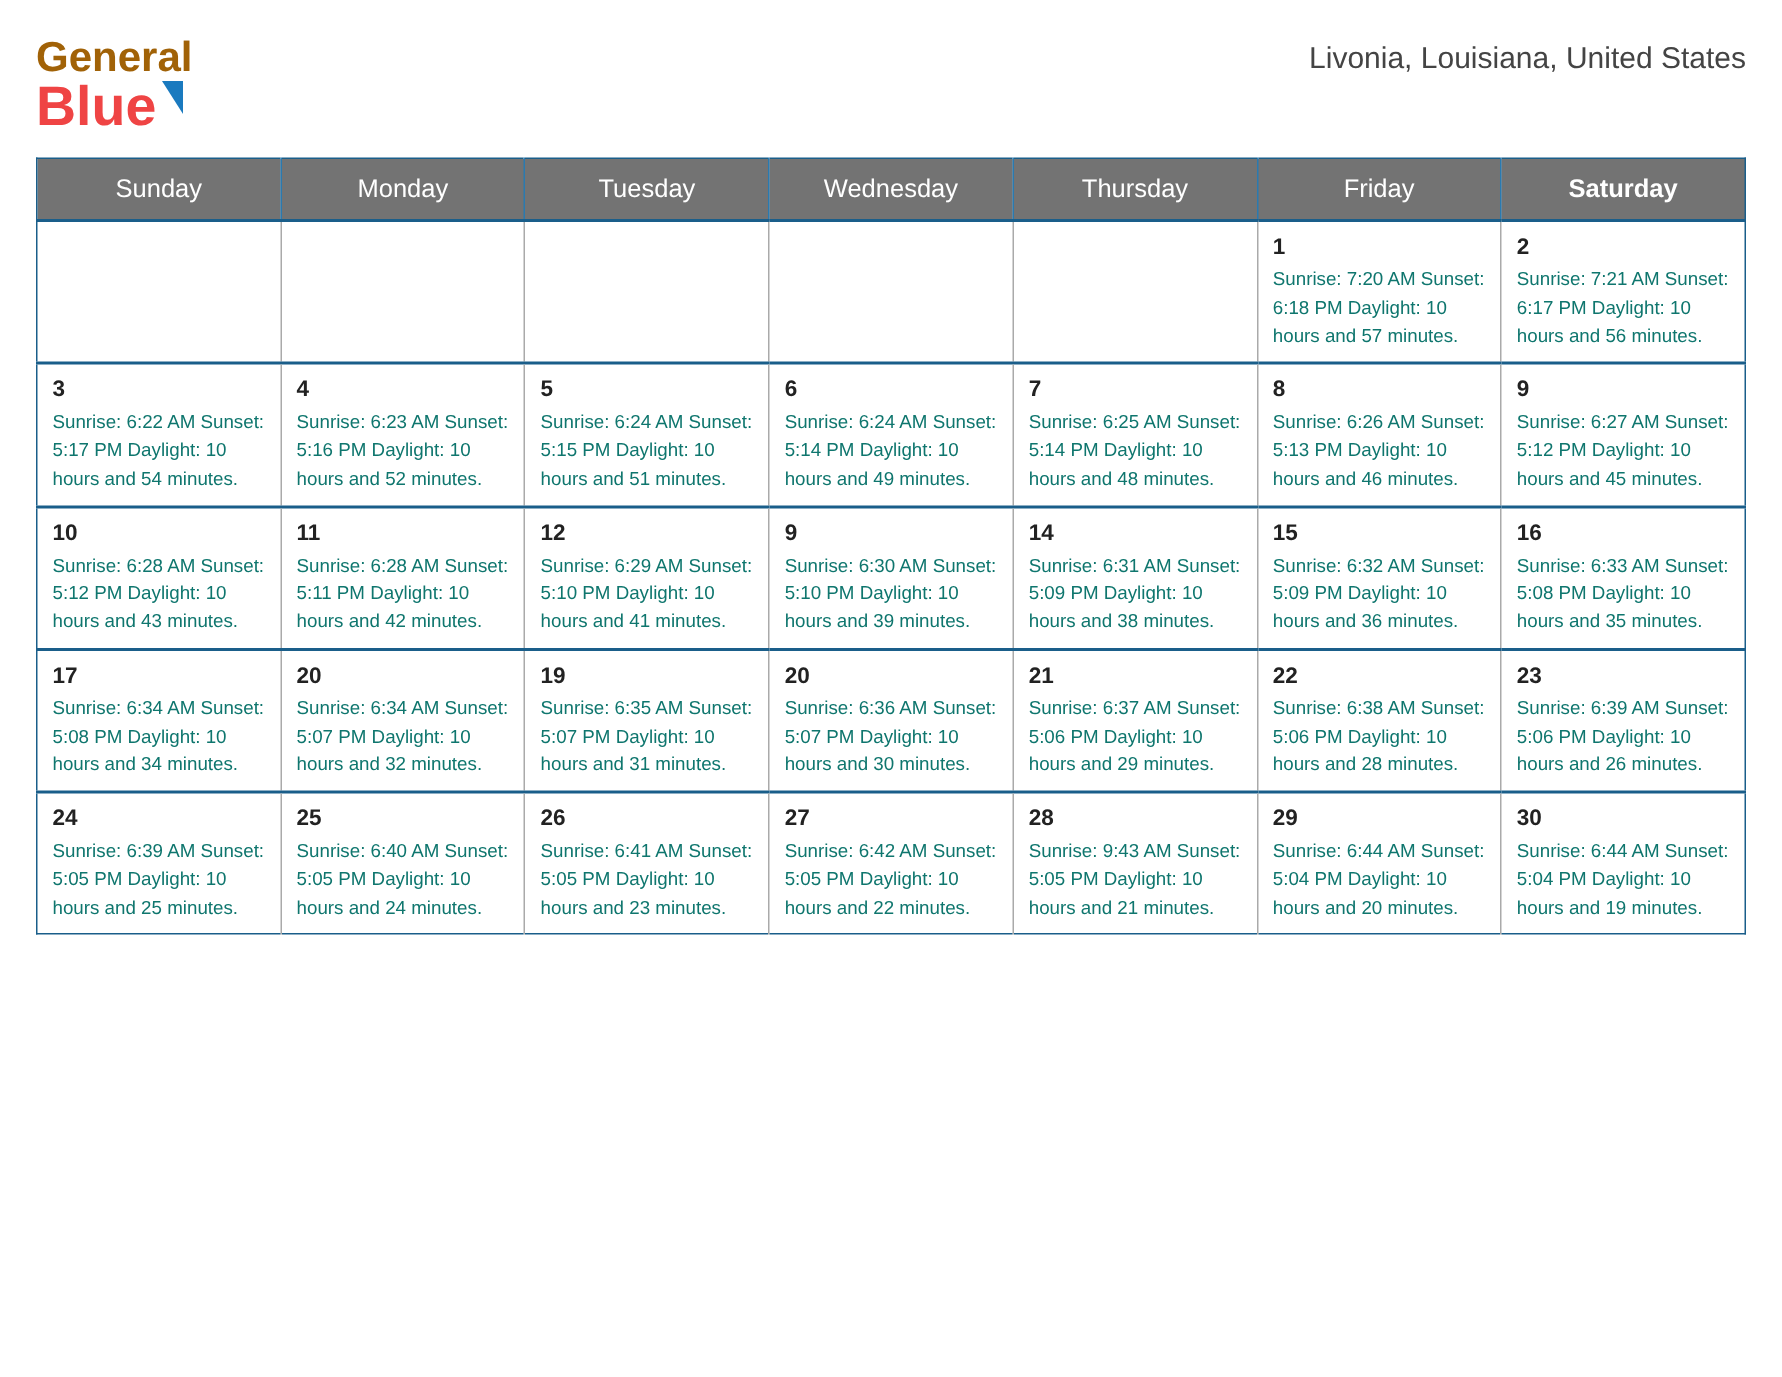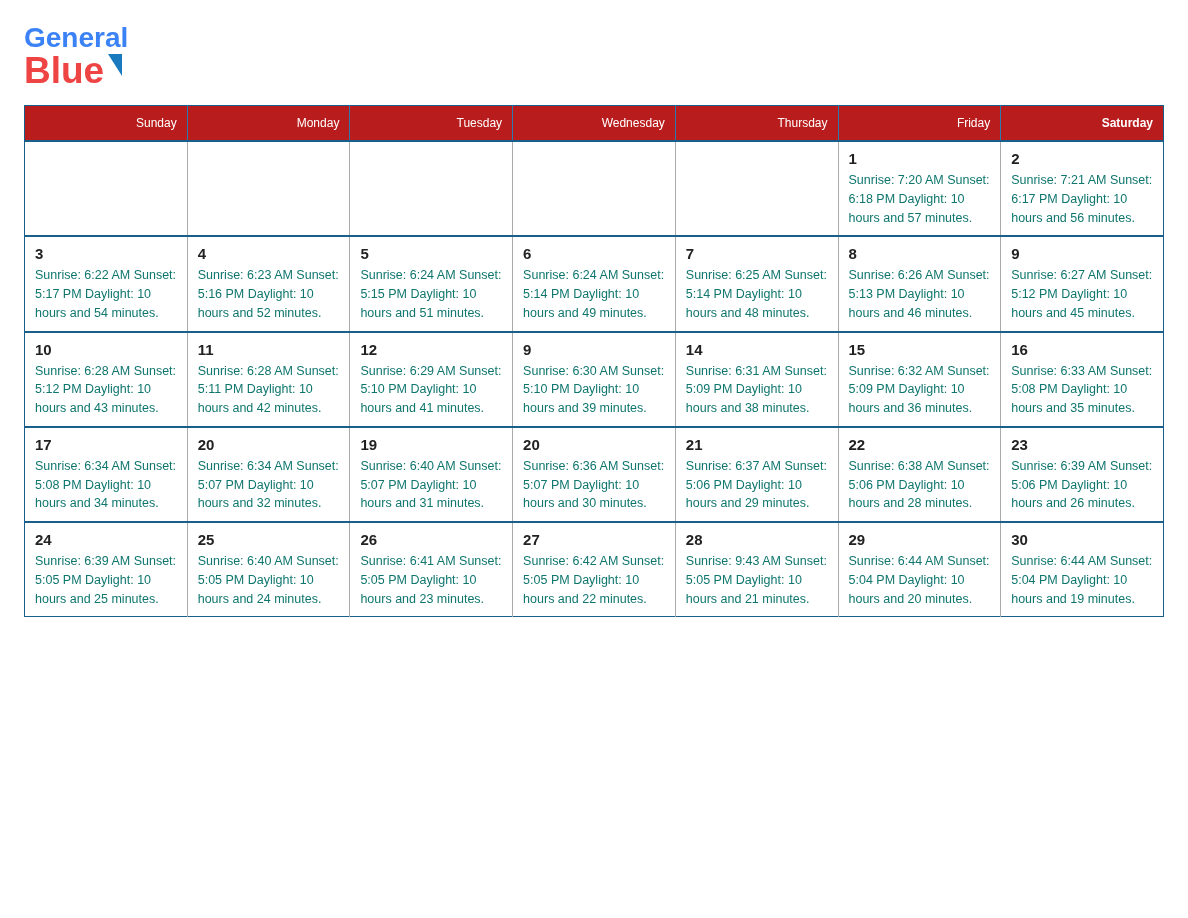--- a/index.html
+++ b/index.html
@@ -17,21 +17,21 @@
       margin-bottom: 16px;
     }
     .logo {
       display: flex;
       flex-direction: column;
       align-items: flex-start;
     }
     .logo-general {
       font-size: 28px;
       font-weight: bold;
-      color: #3b82f6;
+      color: #a16207;
       line-height: 1;
     }
     .logo-blue {
       font-size: 37px;
       font-weight: bold;
       color: #ef4444;
       display: flex;
       align-items: flex-start;
       line-height: 1;
     }
@@ -59,26 +59,26 @@
       font-size: 20px;
       color: #444;
       margin-top: 4px;
     }
     .calendar {
       width: 100%;
       border-collapse: collapse;
       border: 1px solid #1a5e8a;
     }
     .calendar th {
-      background-color: #b91c1c;
+      background-color: #737373;
       color: #fff;
-      font-size: 12px;
+      font-size: 17px;
       font-weight: normal;
       padding: 10px 10px;
-      text-align: right;
+      text-align: center;
       border-right: 1px solid #2a7ab0;
     }
     .calendar th:last-child {
       border-right: none;
       font-weight: bold;
     }
     .calendar td {
       vertical-align: top;
       padding: 8px 10px;
       border-right: 1px solid #aaa;
@@ -112,20 +112,21 @@
 
 <div class="header">
   <div class="logo">
     <span class="logo-general">General</span>
     <span class="logo-blue">
       <span>Blue</span>
       <span class="logo-triangle"></span>
     </span>
   </div>
   <div class="title-section">
+    <div class="location">Livonia, Louisiana, United States</div>
   </div>
 </div>
 
 <table class="calendar">
   <thead>
     <tr>
     <th>Sunday</th>
         <th>Monday</th>
         <th>Tuesday</th>
         <th>Wednesday</th>
@@ -250,21 +251,21 @@
 Daylight: 10 hours and 34 minutes.</div>
         </td>
         <td>
           <span class="day-number">20</span>
           <div class="day-info">Sunrise: 6:34 AM
 Sunset: 5:07 PM
 Daylight: 10 hours and 32 minutes.</div>
         </td>
         <td>
           <span class="day-number">19</span>
-          <div class="day-info">Sunrise: 6:40 AM
+          <div class="day-info">Sunrise: 6:35 AM
 Sunset: 5:07 PM
 Daylight: 10 hours and 31 minutes.</div>
         </td>
         <td>
           <span class="day-number">20</span>
           <div class="day-info">Sunrise: 6:36 AM
 Sunset: 5:07 PM
 Daylight: 10 hours and 30 minutes.</div>
         </td>
         <td>

